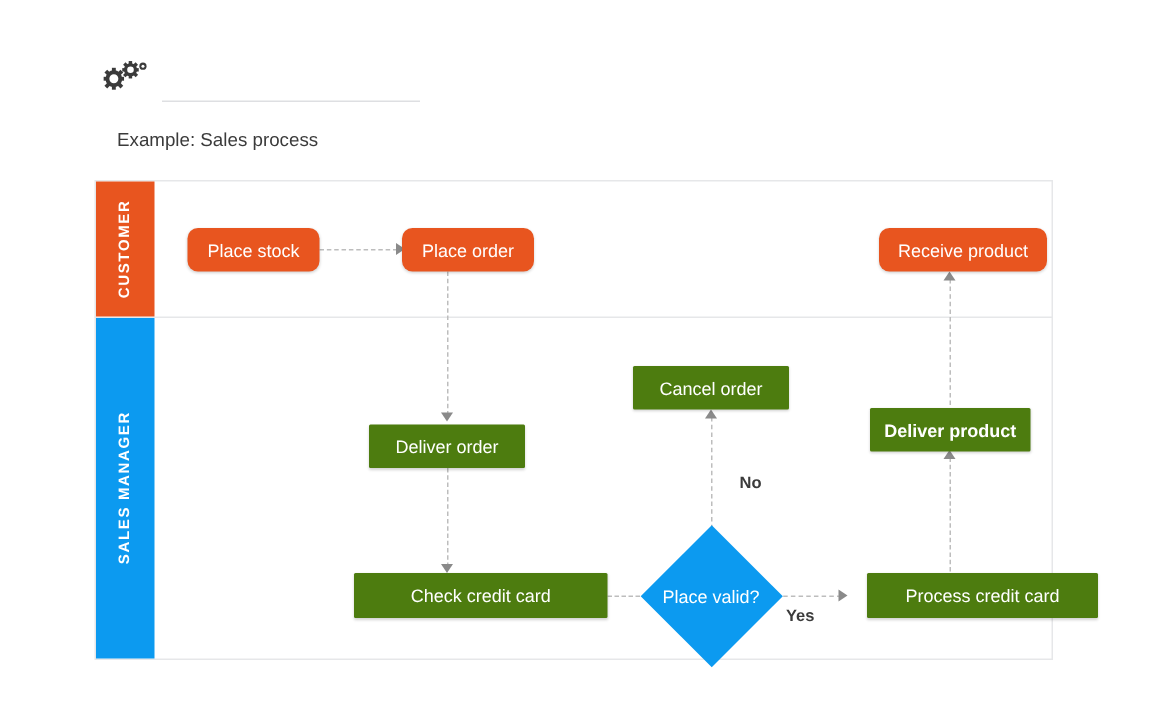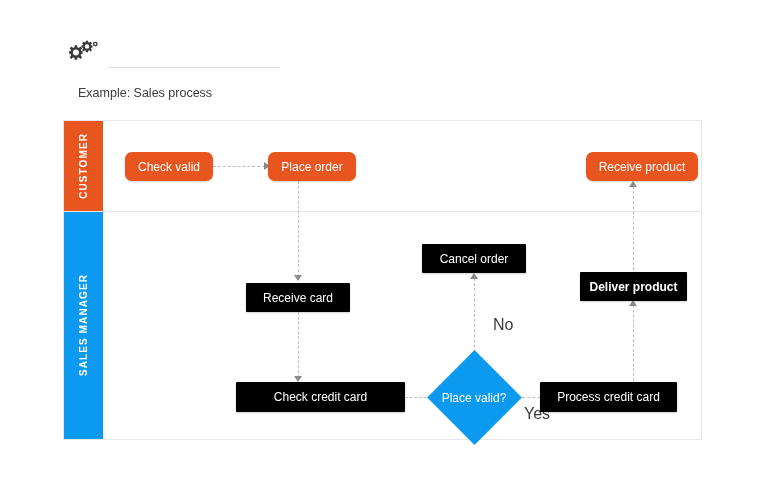--- a/index.html
+++ b/index.html
@@ -51,21 +51,21 @@
   .lane-sales    { left: 64px; top: 212px; height: 227px; background: #0C9AF0; }
 
   
   .node {
     position: absolute;
     display: flex; align-items: center; justify-content: center;
     color: #ffffff; font-size: 12px; white-space: nowrap;
     box-shadow: 0 1px 2px rgba(0,0,0,.18);
   }
   .node.orange { background: #E8551F; border-radius: 7px; }
-  .node.blue   { background: #000000; border-radius: 1px; }
+  .node.blue   { background: #4d7c0f; border-radius: 1px; }
 
   .diamond {
     position: absolute; background: #0C9AF0;
     transform: rotate(45deg);
   }
   .diamond-label {
     position: absolute; color: #fff; font-size: 12px; white-space: nowrap;
     display: flex; align-items: center; justify-content: center;
   }
 
@@ -77,21 +77,21 @@
     position: absolute; height: 0; border-top: 1px dashed #bdbdbd;
   }
   .arrow {
     position: absolute; width: 0; height: 0;
   }
   .arrow.down  { border-left: 4px solid transparent; border-right: 4px solid transparent; border-top: 6px solid #8a8a8a; }
   .arrow.up    { border-left: 4px solid transparent; border-right: 4px solid transparent; border-bottom: 6px solid #8a8a8a; }
   .arrow.right { border-top: 4px solid transparent; border-bottom: 4px solid transparent; border-left: 6px solid #8a8a8a; }
 
   .edge-label {
-    position: absolute; font-size: 16px; font-weight: normal; color: #3b3b3b;
+    position: absolute; font-size: 11px; font-weight: bold; color: #3b3b3b;
   }
 </style>
 </head>
 <body>
 
 <div id="page">
 
   <div class="hdr-icon">
     <svg width="32" height="28" viewBox="0 0 32 28">
       <g fill="#3b3b3b">
@@ -151,47 +151,47 @@
   <div class="arrow right" style="left:559px; top:393px;"></div>
   <div class="edge-label" style="left:524px; top:405px;">Yes</div>
 
   <div class="conn-v" style="left:633px; top:305px; height:76px;"></div>
   <div class="arrow up" style="left:629px; top:300px;"></div>
 
   <div class="conn-v" style="left:633px; top:186px; height:84px;"></div>
   <div class="arrow up" style="left:629px; top:181px;"></div>
 
   <div class="node orange" style="left:125px; top:152px; width:88px; height:29px;">
-    <span>Check valid</span>
+    <span>Place stock</span>
   </div>
 
   <div class="node orange" style="left:268px; top:152px; width:88px; height:29px;justify-content:center;">
     <span>Place order</span>
   </div>
 
   <div class="node orange" style="left:586px; top:152px; width:112px; height:29px;">
     <span>Receive product</span>
   </div>
 
   <div class="node blue" style="left:246px; top:283px; width:104px; height:29px;">
-    <span>Receive card</span>
+    <span>Deliver order</span>
   </div>
 
   <div class="node blue" style="left:422px; top:244px; width:104px; height:29px;">
     <span>Cancel order</span>
   </div>
 
   <div class="node blue" style="left:580px; top:272px; width:107px; height:29px;font-weight:bold;">
     <span>Deliver product</span>
   </div>
 
   <div class="node blue" style="left:236px; top:382px; width:169px; height:30px;">
     <span>Check credit card</span>
   </div>
 
-  <div class="node blue" style="left:540px; top:382px; width:137px; height:30px;text-align:center;">
+  <div class="node blue" style="left:578px; top:382px; width:154px; height:30px;text-align:center;">
     <span>Process credit card</span>
   </div>
 
   <div class="diamond" style="left:441px; top:364px; width:67px; height:67px;"></div>
   <div class="diamond-label" style="left:434px; top:388px; width:80px; height:20px;">Place valid?</div>
 
 </div>
 
 </body></html>

